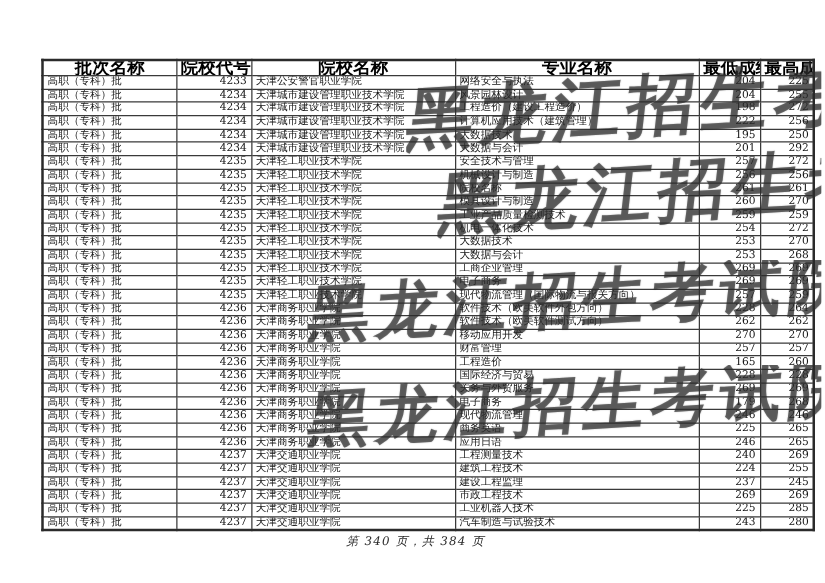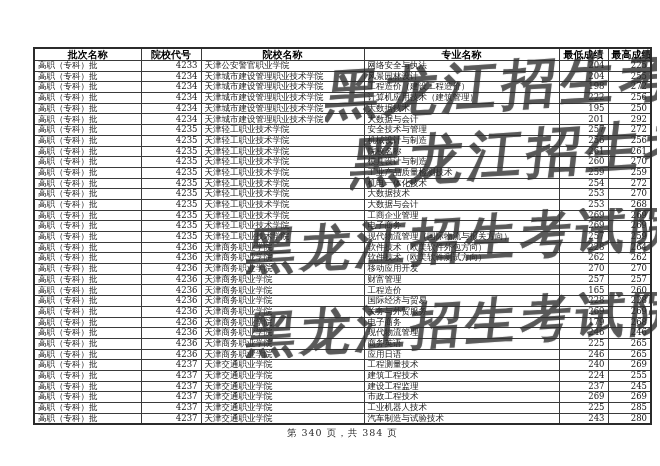--- a/index.html
+++ b/index.html
@@ -26,33 +26,34 @@
     white-space:nowrap;
     overflow:hidden;
     height:9.7px;
     font-weight:normal;
     color:#151515;
   }
   table.scores{border:2px solid #2b2b2b;}
   table.scores thead th{
     font-weight:bold;
     text-align:center;
-    font-size:10px;
+    font-size:14px;
     height:11px;
     color:#000;
   }
   td.num{text-align:right;}
   td.code{text-align:right;}
   .footer{
     position:absolute;
-    left:287px;top:427px;
+    left:277px;top:427px;
     font-size:9.5px;
     color:#2a2a2a;
     letter-spacing:1px;
     white-space:nowrap;
+    font-style:italic;
   }
   .wm{
     position:absolute;
     overflow:hidden;
     pointer-events:none;
     z-index:5;
     color:rgba(43,43,43,0.60);
     font-weight:bold;
     white-space:nowrap;
     text-shadow:0 0 1px rgba(43,43,43,0.45);

